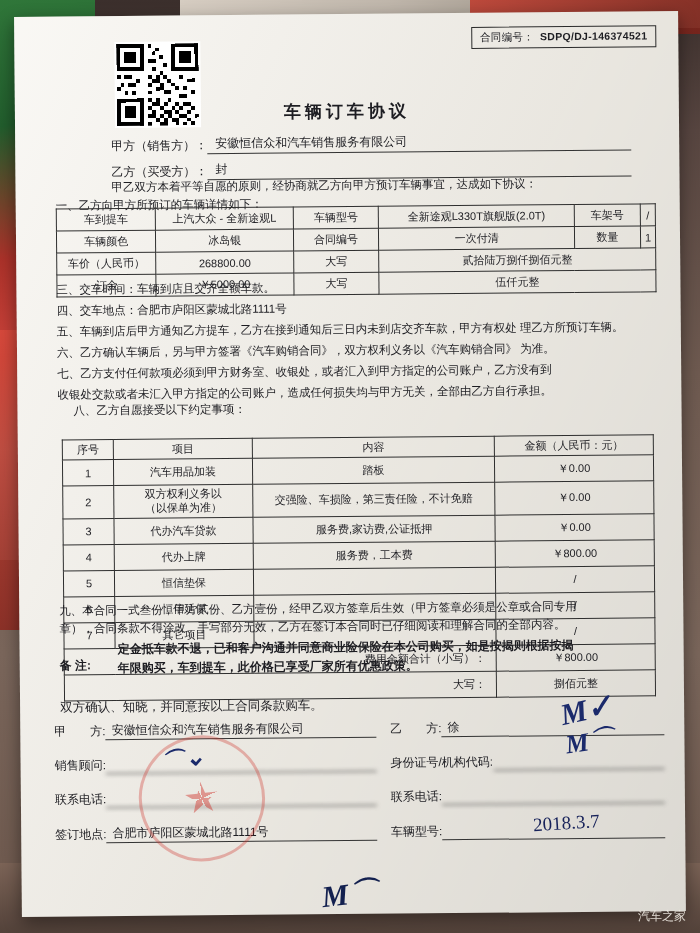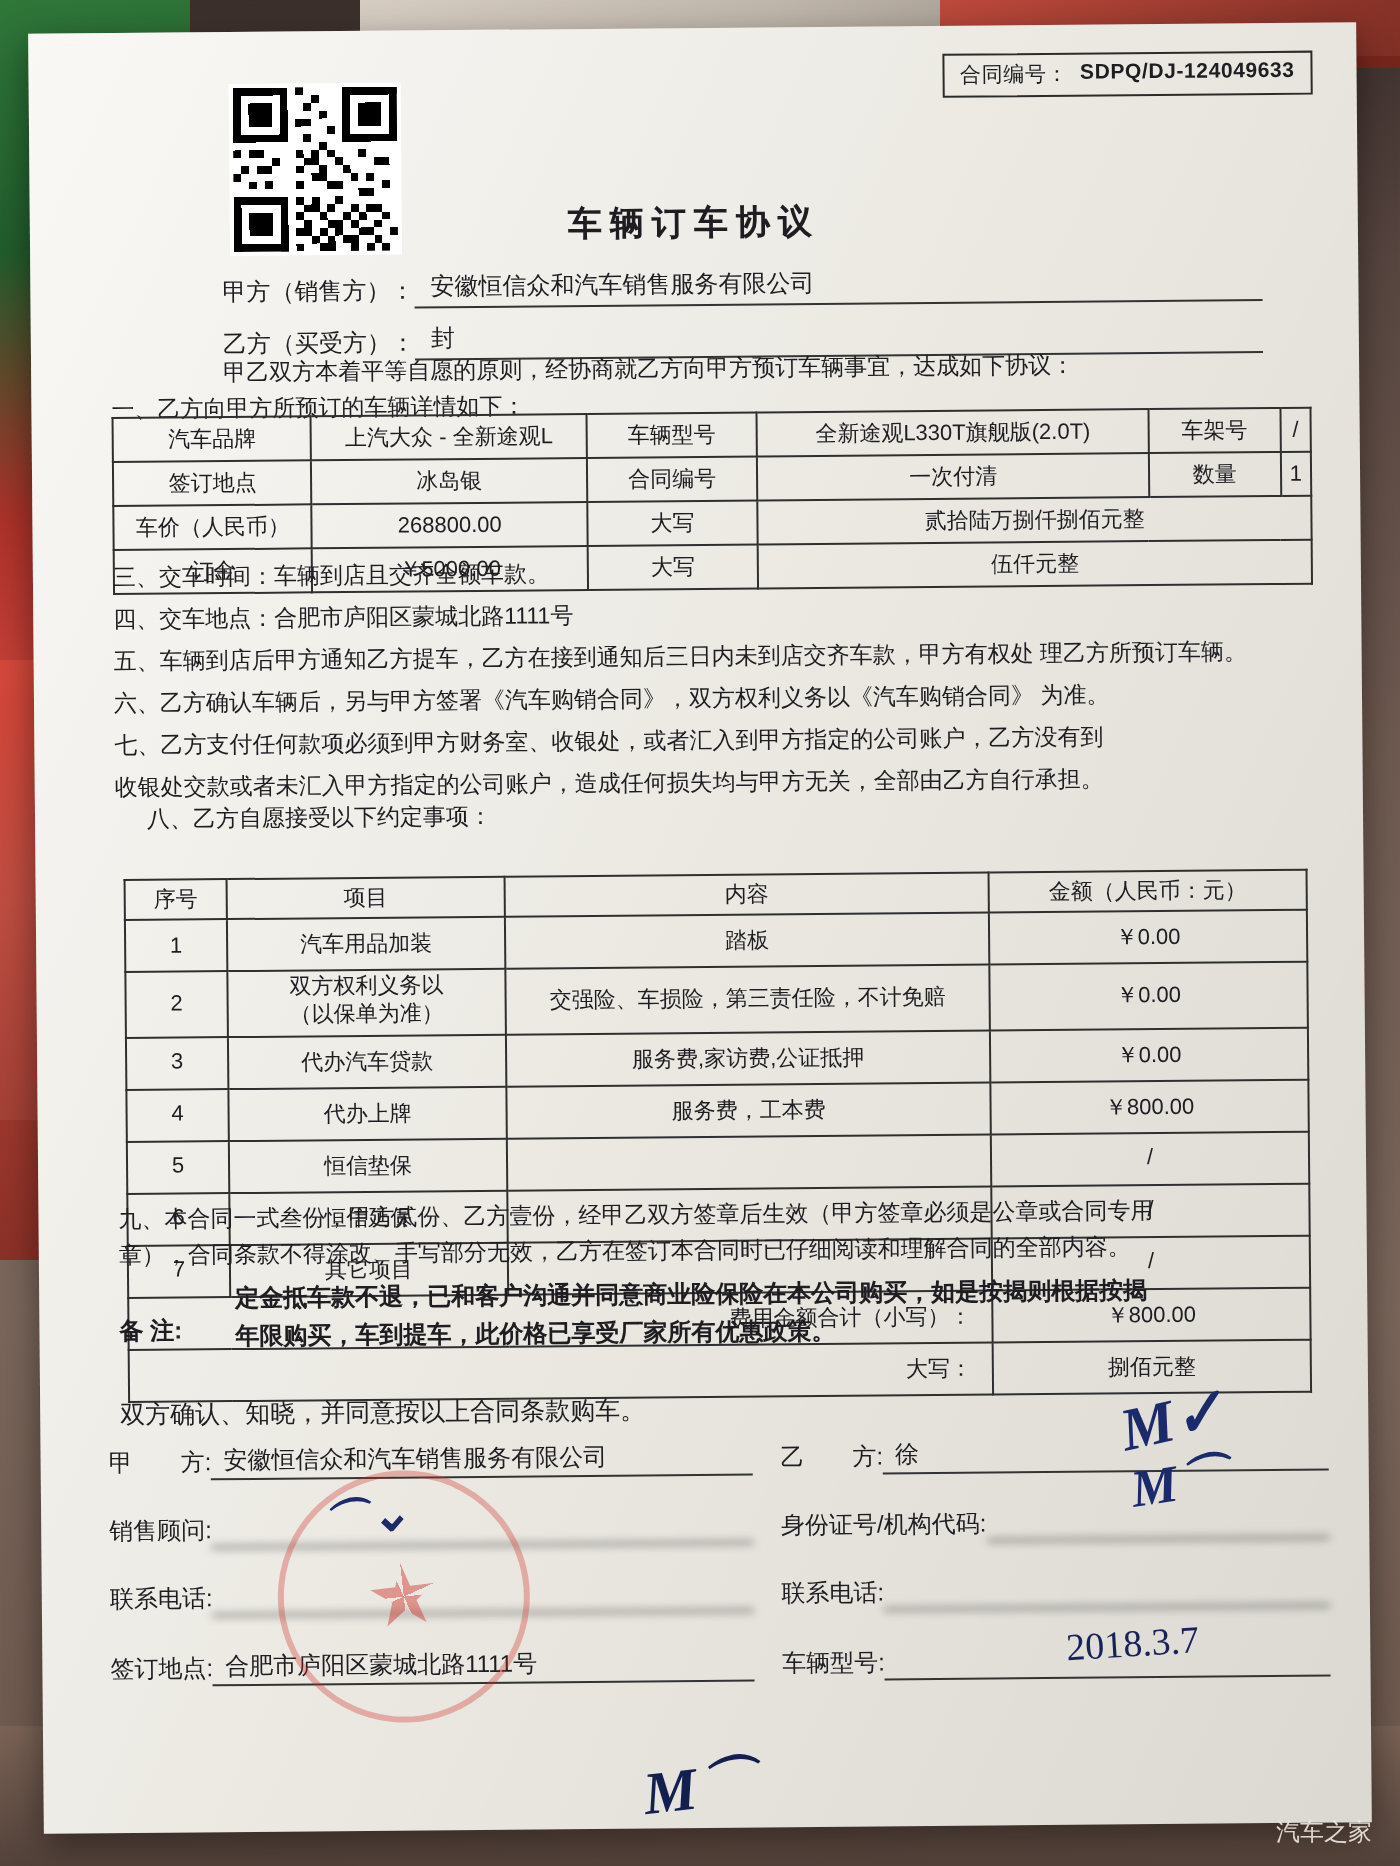--- a/index.html
+++ b/index.html
@@ -126,21 +126,21 @@
   <div class="bk-top"></div>
   <div class="bk-redtop"></div>
   <div class="bk-bottom"></div>
 </div>
 
 <div class="paper">
   <div class="inner">
 
     <div class="contract-no">
       <b>合同编号：</b>
-      <span class="cn-val">SDPQ/DJ-124049633</span>
+      <span class="cn-val">SDPQ/DJ-146374521</span>
     </div>
 
     <div class="qr">
       <svg width="82" height="82" viewBox="0 0 21 21" shape-rendering="crispEdges">
         <rect width="21" height="21" fill="#fff"></rect>
         <g fill="#000">
           <rect x="0" y="0" width="7" height="1"></rect>
             <rect x="0" y="6" width="7" height="1"></rect>
           <rect x="0" y="0" width="1" height="7"></rect>
             <rect x="6" y="0" width="1" height="7"></rect>
@@ -234,29 +234,29 @@
         <span class="pval">封</span>
       </div>
     </div>
 
     <div class="intro">甲乙双方本着平等自愿的原则，经协商就乙方向甲方预订车辆事宜，达成如下协议：</div>
     <div class="clause" style="top:181px">一、乙方向甲方所预订的车辆详情如下：</div>
 
     <table class="t-detail">
       <tbody>
           <tr>
-        <td class="lbl" style="width:92px">汽车品牌</td>
+        <td class="lbl" style="width:92px">车到提车</td>
         <td style="width:130px">上汽大众 - 全新途观L</td>
         <td style="width:78px">车辆型号</td>
         <td style="width:190px">全新途观L330T旗舰版(2.0T)</td>
         <td style="width:58px">车架号</td>
         <td>/</td>
       </tr>
       <tr>
-        <td>签订地点</td>
+        <td>车辆颜色</td>
         <td>冰岛银</td>
         <td>合同编号</td>
         <td>一次付清</td>
         <td>数量</td>
         <td>1</td>
       </tr>
       <tr>
         <td>车价（人民币）</td>
         <td>268800.00</td>
         <td>大写</td>

